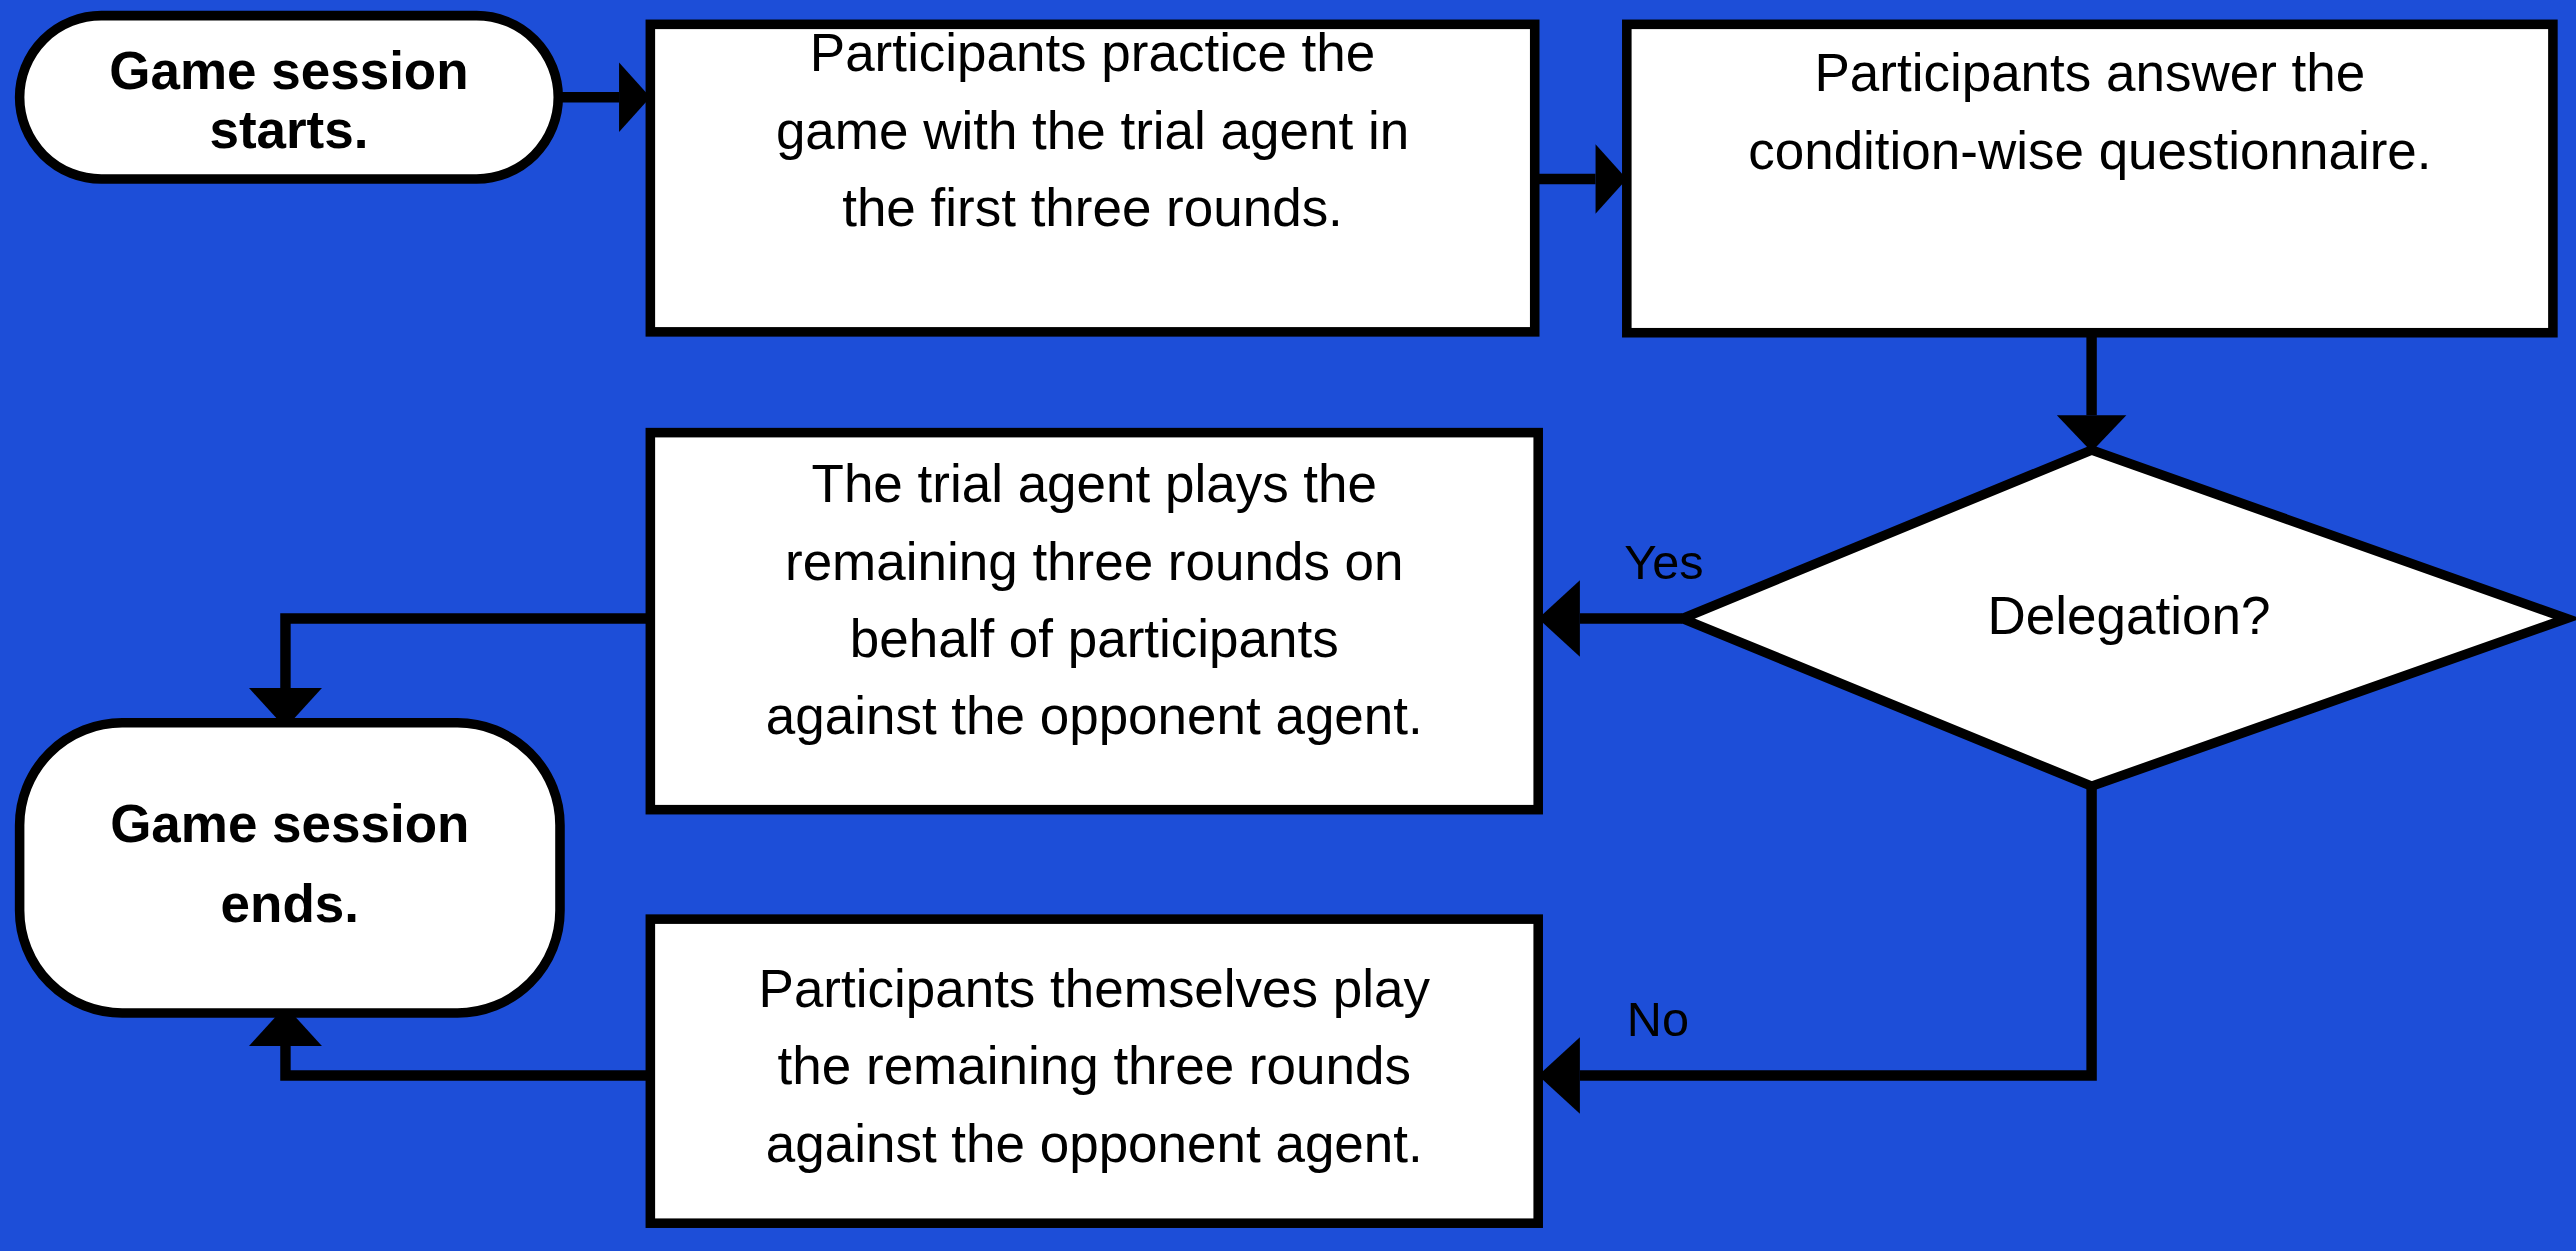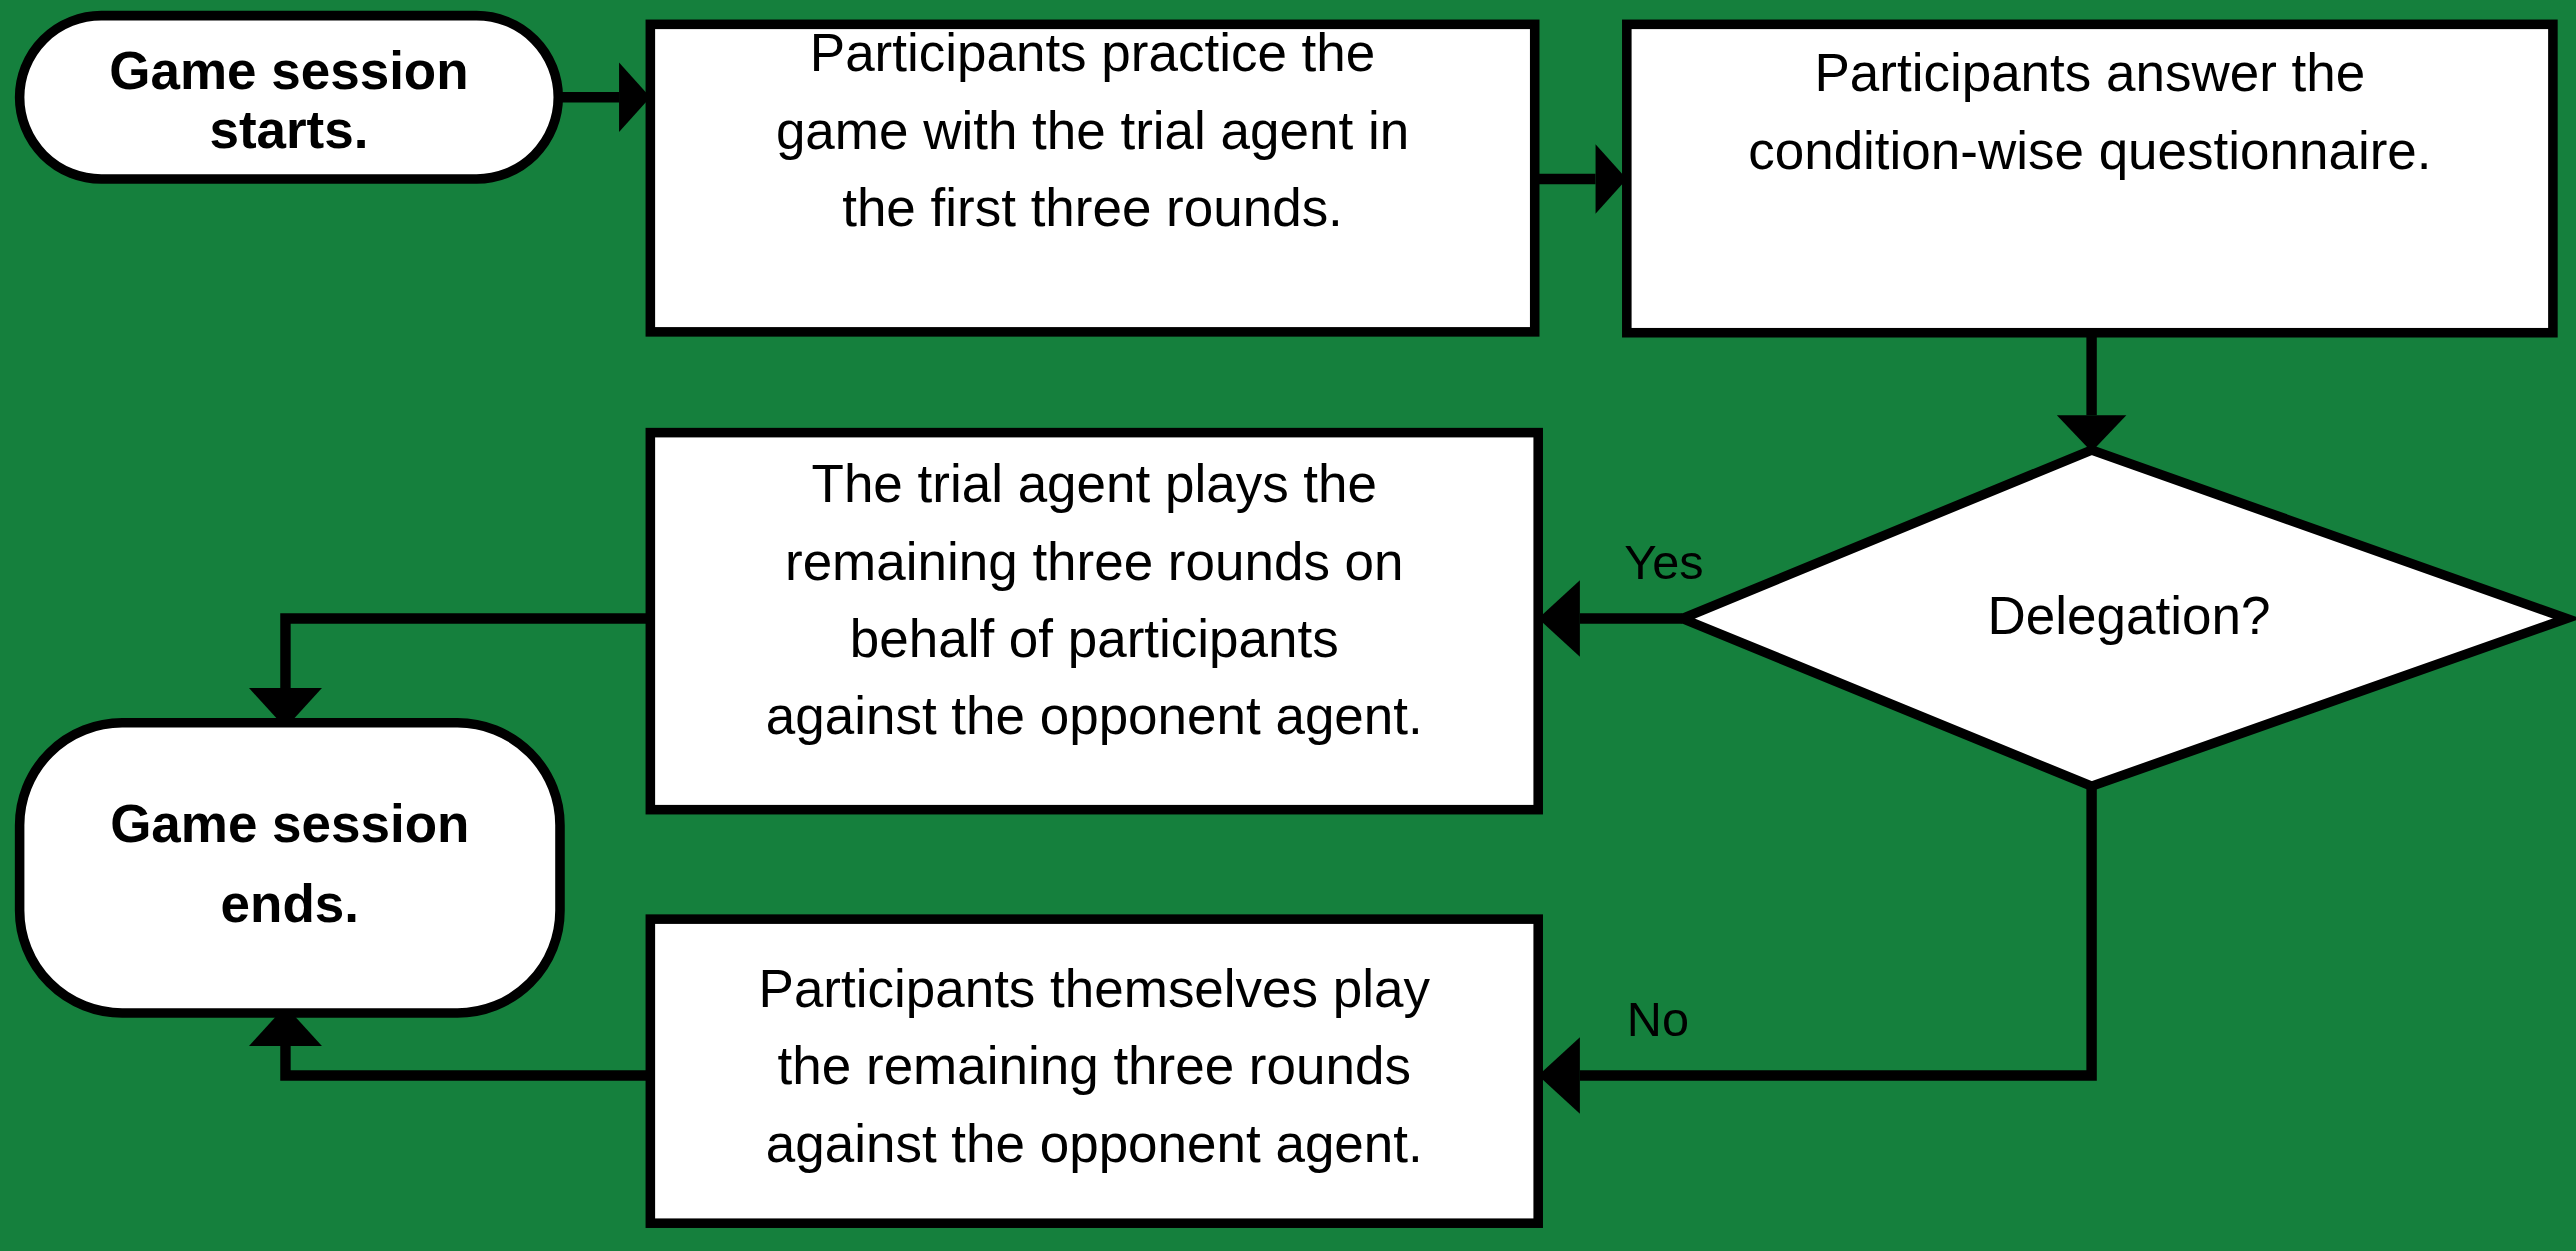--- a/index.html
+++ b/index.html
@@ -11,21 +11,21 @@
   body {
     width: 2576px;
     height: 1251px;
     overflow: hidden;
     font-family: "Liberation Sans", sans-serif;
   }
   #flowchart-root {
     position: relative;
     width: 2576px;
     height: 1251px;
-    background: #15803d;
+    background: #1d4ed8;
   }
   svg#flow-svg {
     display: block;
     width: 2576px;
     height: 1251px;
   }
   .node-shape {
     fill: #ffffff;
     stroke: #000000;
     stroke-width: 11;

